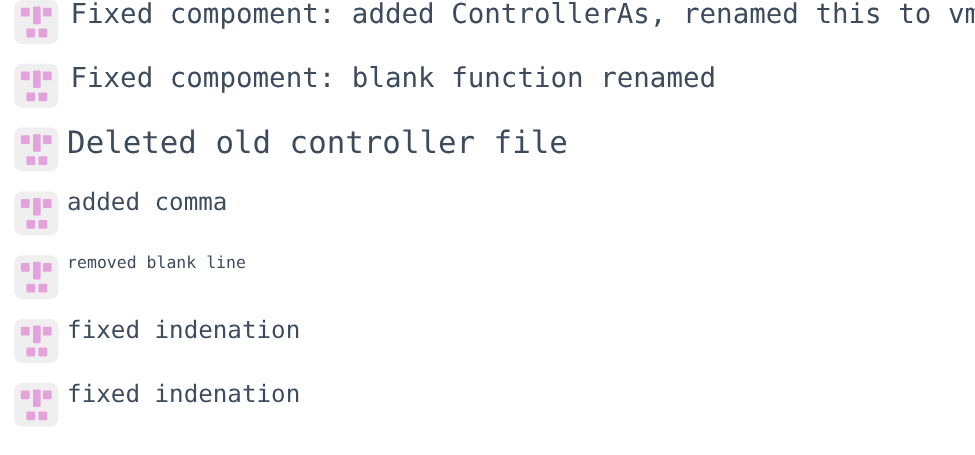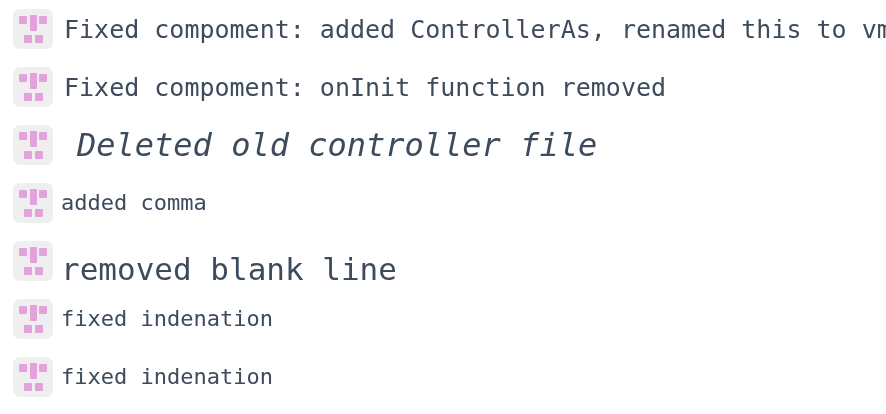--- a/index.html
+++ b/index.html
@@ -17,21 +17,20 @@
 
   .commit-list {
     display: block;
     padding: 0;
     margin: 0;
     list-style: none;
   }
 
   .commit-row {
     display: flex;
-    align-items: center;
     height: 58px;
     padding-left: 13px;
     box-sizing: border-box;
   }
 
   
   .commit-icon {
     position: relative;
     width: 40px;
     height: 40px;
@@ -61,23 +60,23 @@
     margin-left: 11px;
     color: #3d4b5c;
     white-space: pre;
     letter-spacing: 0px;
     line-height: 1;
     user-select: text;
   }
 
   .s0 .commit-message { font-size: 25px; }
   .s1 .commit-message { font-size: 25px; }
-  .s2 .commit-message { font-size: 32px; margin-left: 24px; font-style: italic; }
+  .s2 .commit-message { font-size: 28px; margin-left: 8px; }
   .s3 .commit-message { font-size: 22px; margin-left: 8px; }
-  .s4 .commit-message { font-size: 31px; margin-left: 8px; margin-top: 16px; }
+  .s4 .commit-message { font-size: 15px; margin-left: 8px; }
   .s5 .commit-message { font-size: 22px; margin-left: 8px; }
   .s6 .commit-message { font-size: 22px; margin-left: 8px; }
 </style>
 </head>
 <body>
 
 <div class="commit-list">
 
   <div class="commit-row s0">
     <span class="commit-icon">
@@ -91,21 +90,21 @@
   </div>
 
   <div class="commit-row s1">
     <span class="commit-icon">
       <span class="blk tl"></span>
       <span class="blk tc"></span>
       <span class="blk tr"></span>
       <span class="blk bl"></span>
       <span class="blk br"></span>
     </span>
-    <span class="commit-message">Fixed compoment: onInit function removed</span>
+    <span class="commit-message">Fixed compoment: blank function renamed</span>
   </div>
 
   <div class="commit-row s2">
     <span class="commit-icon">
       <span class="blk tl"></span>
       <span class="blk tc"></span>
       <span class="blk tr"></span>
       <span class="blk bl"></span>
       <span class="blk br"></span>
     </span>

